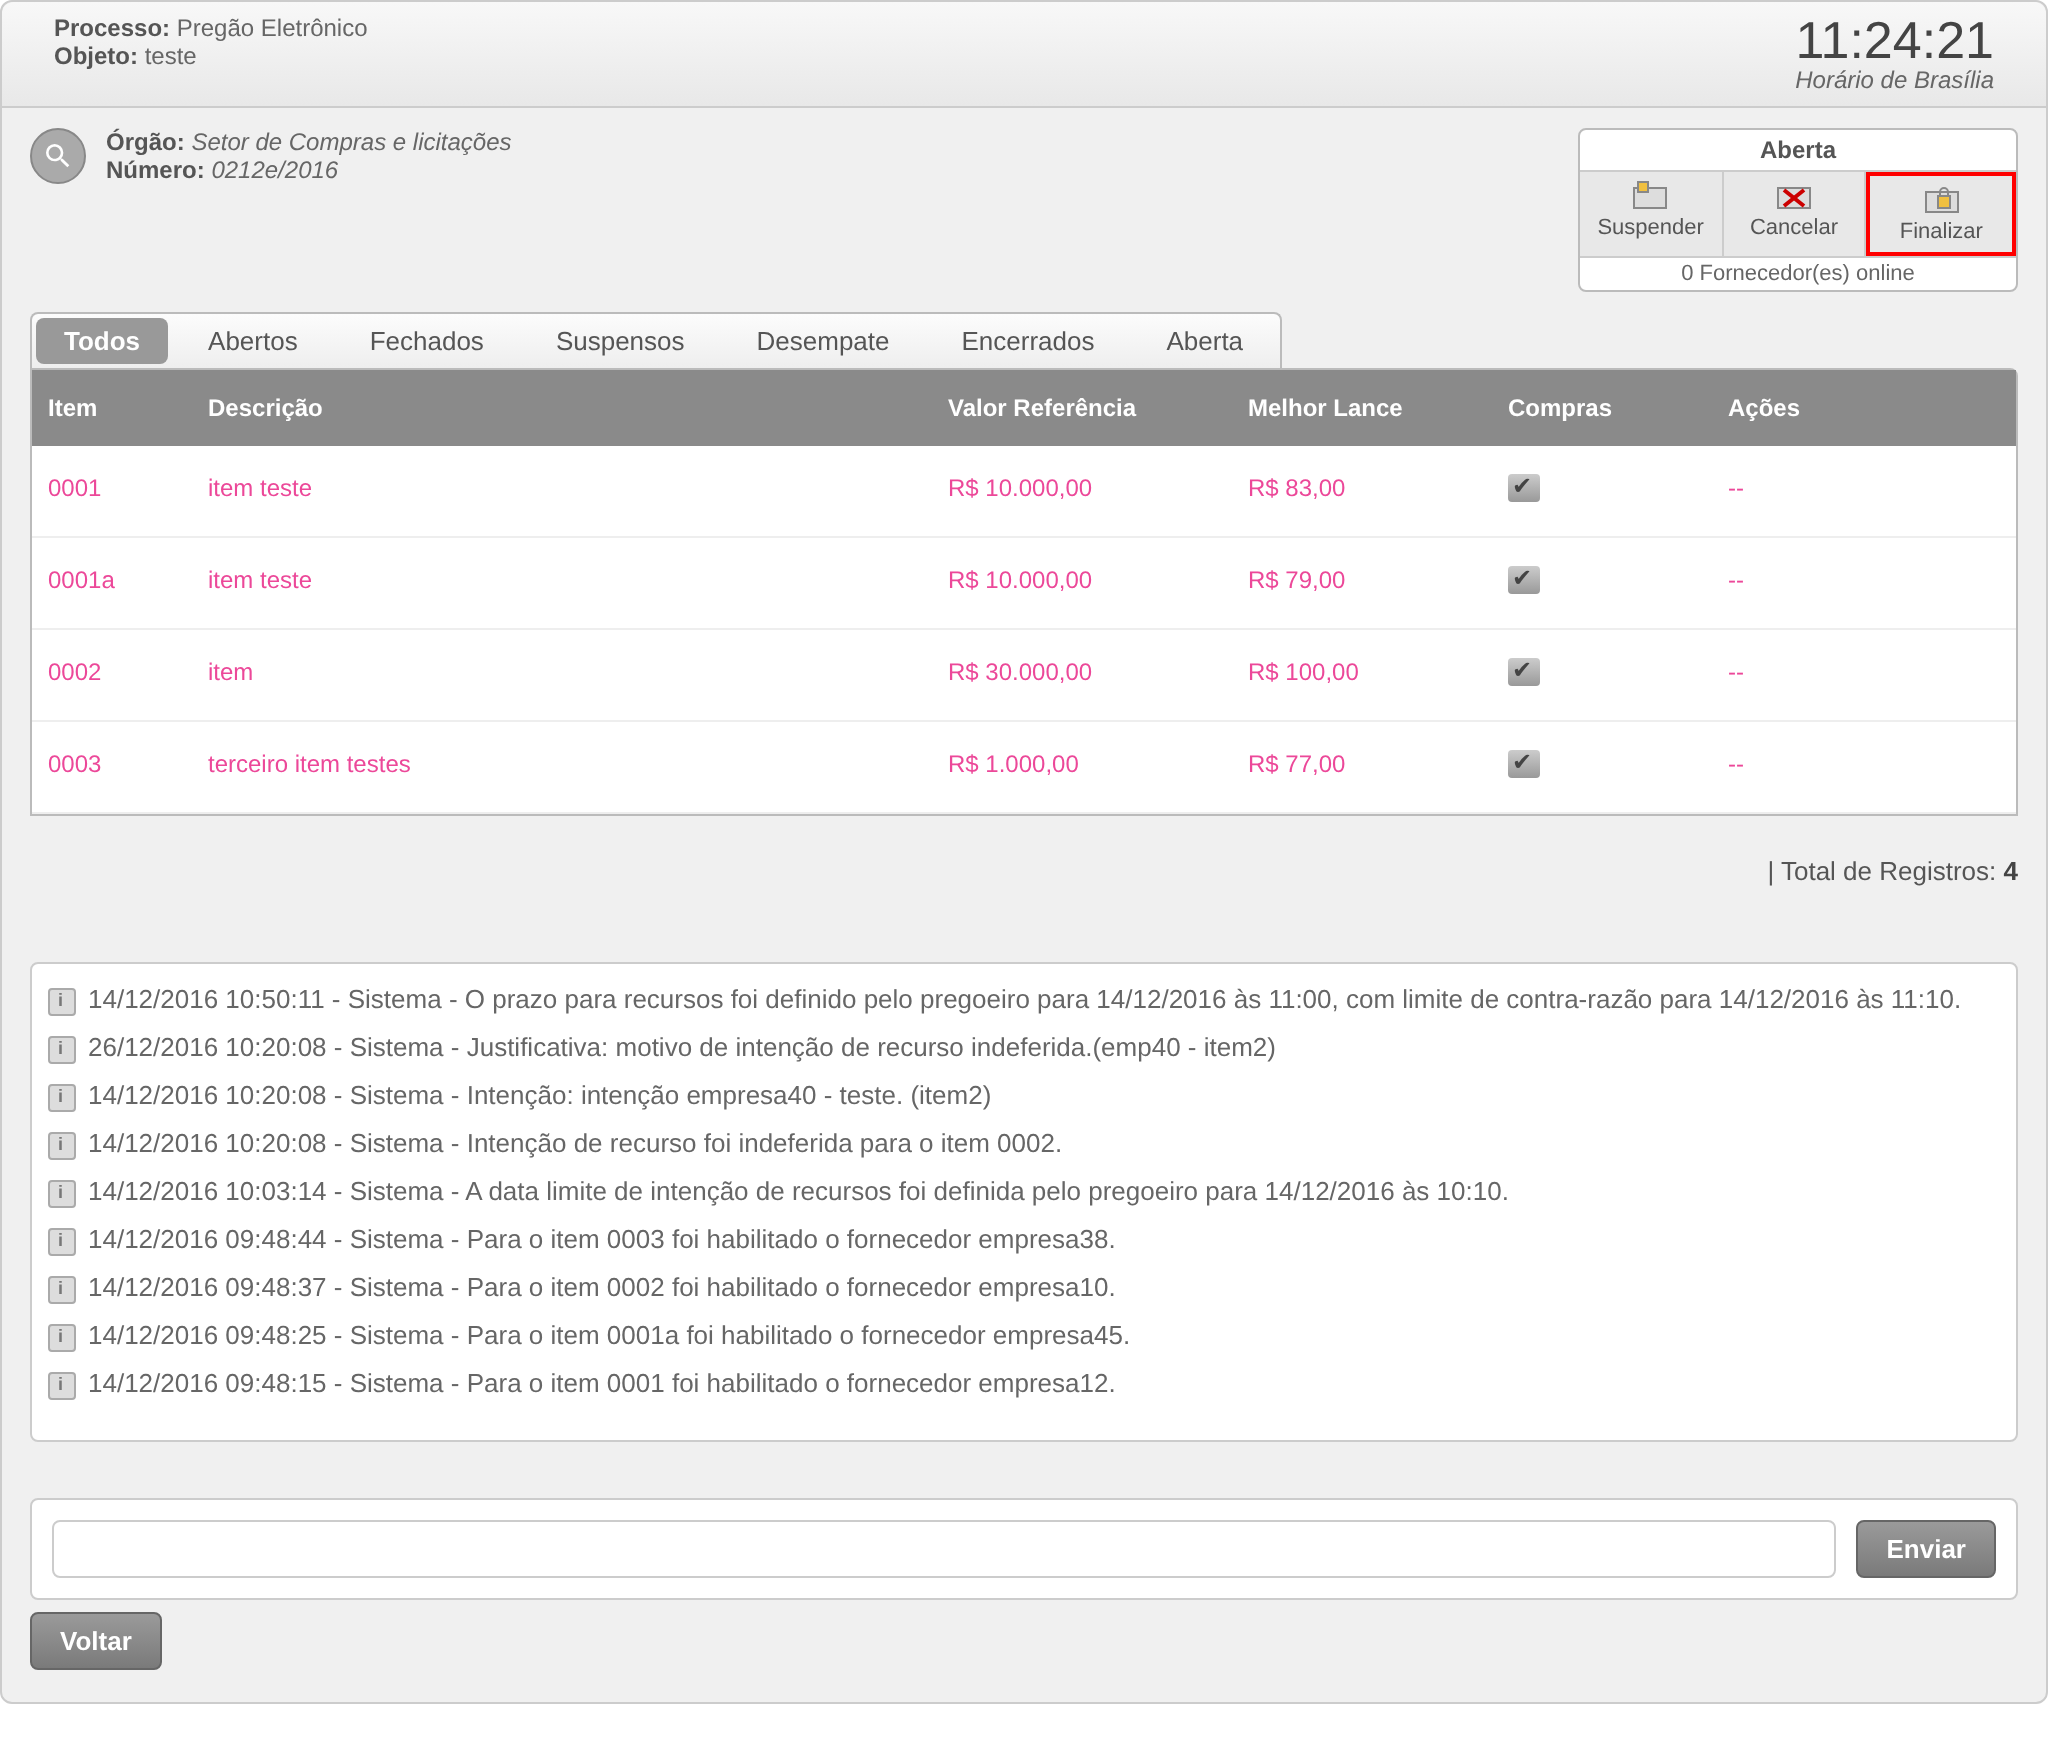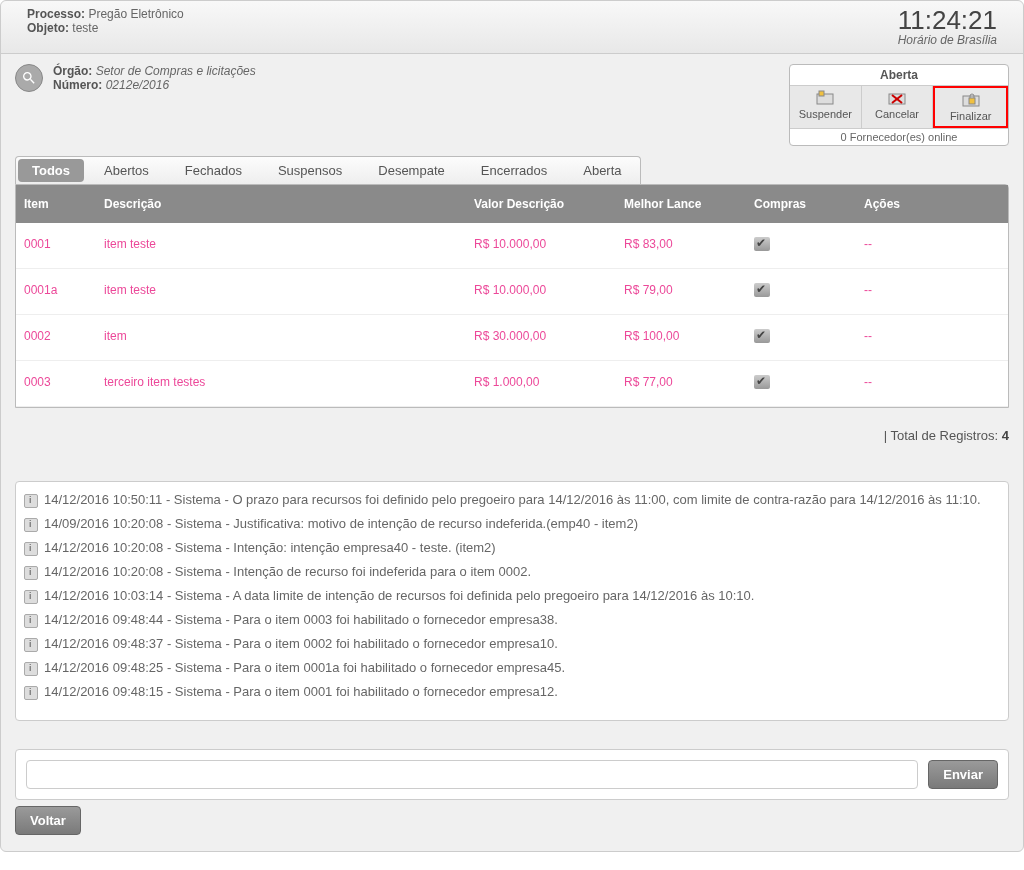--- a/index.html
+++ b/index.html
@@ -303,21 +303,21 @@
     <div class="tab">Suspensos</div>
     <div class="tab">Desempate</div>
     <div class="tab">Encerrados</div>
     <div class="tab">Aberta</div>
   </div>
 
   <div class="table">
     <div class="thead">
       <div class="col-item">Item</div>
       <div class="col-desc">Descrição</div>
-      <div class="col-ref">Valor Descrição</div>
+      <div class="col-ref">Valor Referência</div>
       <div class="col-melhor">Melhor Lance</div>
       <div class="col-status">Compras</div>
       <div class="col-acoes">Ações</div>
     </div>
     <div class="tbody" id="tbody">
         <div class="trow">
           <div class="col-item">0001</div>
           <div class="col-desc">item teste</div>
           <div class="col-ref">R$ 10.000,00</div>
           <div class="col-melhor">R$ 83,00</div>
@@ -356,21 +356,21 @@
     <b>4</b>
   </div>
 
   <div class="log-panel" id="log-panel">
       <div class="log-line">
         <span class="log-ico"></span>
         <span>14/12/2016 10:50:11 - Sistema - O prazo para recursos foi definido pelo pregoeiro para 14/12/2016 às 11:00, com limite de contra-razão para 14/12/2016 às 11:10.</span>
       </div>
       <div class="log-line">
         <span class="log-ico"></span>
-        <span>14/09/2016 10:20:08 - Sistema - Justificativa: motivo de intenção de recurso indeferida.(emp40 - item2)</span>
+        <span>26/12/2016 10:20:08 - Sistema - Justificativa: motivo de intenção de recurso indeferida.(emp40 - item2)</span>
       </div>
       <div class="log-line">
         <span class="log-ico"></span>
         <span>14/12/2016 10:20:08 - Sistema - Intenção: intenção empresa40 - teste. (item2)</span>
       </div>
       <div class="log-line">
         <span class="log-ico"></span>
         <span>14/12/2016 10:20:08 - Sistema - Intenção de recurso foi indeferida para o item 0002.</span>
       </div>
       <div class="log-line">

